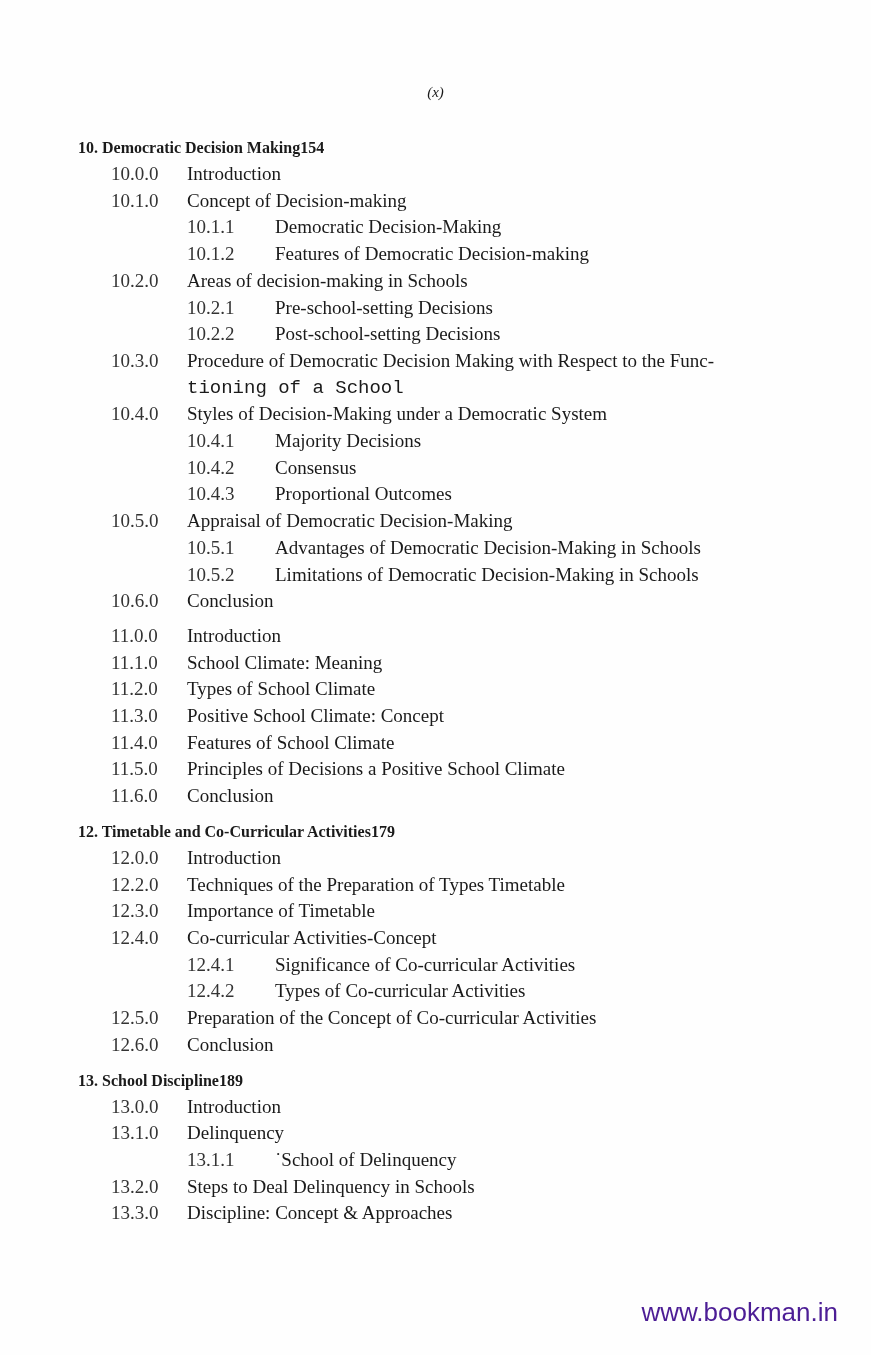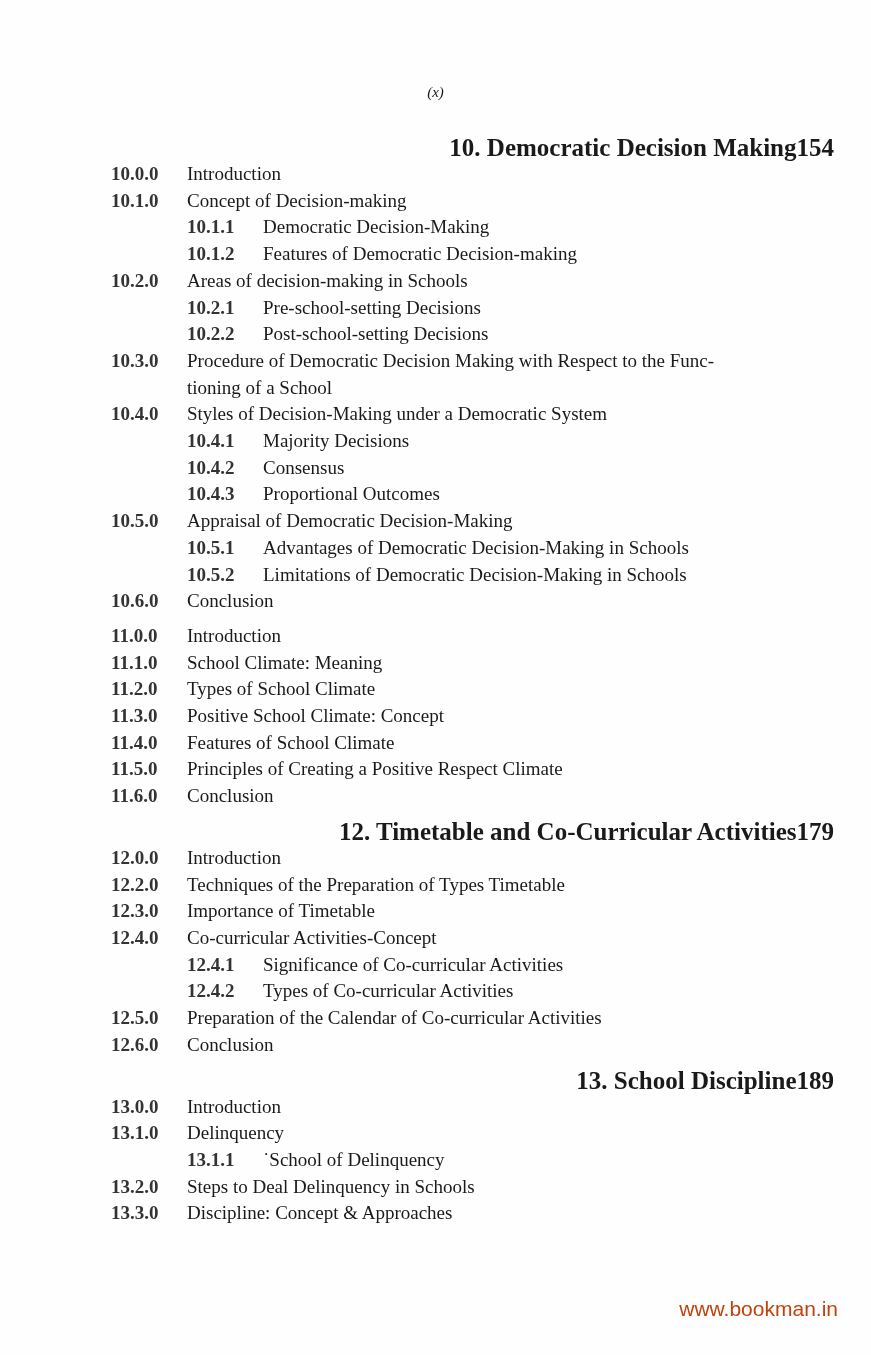--- a/index.html
+++ b/index.html
@@ -6,32 +6,32 @@
   body {
     width: 871px; height: 1355px; background: #fefefe; position: relative;
     font-family: "Liberation Serif", "DejaVu Serif", serif; color: #1a1a1a;
     overflow: hidden;
   }
   .page-num { position: absolute; top: 84px; left: 0; width: 871px; text-align: center;
     font-style: italic; font-size: 15px; }
   .toc { position: absolute; top: 134px; left: 78px; width: 756px; }
   .chapter { margin-bottom: 0; }
   .chapter + .chapter { margin-top: 8px; }
-  .ch-head { display: flex; justify-content: flex-end; font-weight: bold;
-    font-size: 25px; line-height: 27px; }
+  .ch-head { display: flex; justify-content: flex-start; font-weight: bold;
+    font-size: 16px; line-height: 27px; }
   .row { display: flex; font-size: 19px; line-height: 26.7px; }
   .row.l1 { padding-left: 33px; }
-  .row.l2 { padding-left: 109px; }
-  .row .num { flex: 0 0 auto; color: #333; font-weight: bold; }
+  .row.l2 { padding-left: 109px; gap: 12px; }
+  .row .num { flex: 0 0 auto; color: #333; }
   .row.l1 .num { width: 76px; }
   .row.l2 .num { width: 76px; }
   .row .txt { flex: 1; }
-  .row .txt .cont { display: block; }
+  .row .txt .cont { display: block; font-family: Liberation Mono, monospace; }
   .footer { position: absolute; top: 1297px; right: 33px;
-    font-family: "Liberation Sans", "DejaVu Sans", sans-serif; font-size: 21px; color: #c2410c; }
+    font-family: "Liberation Sans", "DejaVu Sans", sans-serif; font-size: 26px; color: #4c1d95; }
 </style>
 </head>
 <body>
 
 <div class="page-num">(x)</div>
 
 <div class="toc" id="toc">
     <div class="chapter">
       <div class="ch-head">
         <span>10. Democratic Decision Making</span>
@@ -118,21 +118,21 @@
       <div class="row l1">
         <span class="num">11.3.0</span>
         <span class="txt"><span>Positive School Climate: Concept</span></span>
       </div>
       <div class="row l1">
         <span class="num">11.4.0</span>
         <span class="txt"><span>Features of School Climate</span></span>
       </div>
       <div class="row l1">
         <span class="num">11.5.0</span>
-        <span class="txt"><span>Principles of Creating a Positive Respect Climate</span></span>
+        <span class="txt"><span>Principles of Decisions a Positive School Climate</span></span>
       </div>
       <div class="row l1">
         <span class="num">11.6.0</span>
         <span class="txt"><span>Conclusion</span></span>
       </div>
     </div>
     <div class="chapter">
       <div class="ch-head">
         <span>12. Timetable and Co-Curricular Activities</span>
         <span>179</span>
@@ -156,21 +156,21 @@
       <div class="row l2">
         <span class="num">12.4.1</span>
         <span class="txt"><span>Significance of Co-curricular Activities</span></span>
       </div>
       <div class="row l2">
         <span class="num">12.4.2</span>
         <span class="txt"><span>Types of Co-curricular Activities</span></span>
       </div>
       <div class="row l1">
         <span class="num">12.5.0</span>
-        <span class="txt"><span>Preparation of the Calendar of Co-curricular Activities</span></span>
+        <span class="txt"><span>Preparation of the Concept of Co-curricular Activities</span></span>
       </div>
       <div class="row l1">
         <span class="num">12.6.0</span>
         <span class="txt"><span>Conclusion</span></span>
       </div>
     </div>
     <div class="chapter">
       <div class="ch-head">
         <span>13. School Discipline</span>
         <span>189</span>

